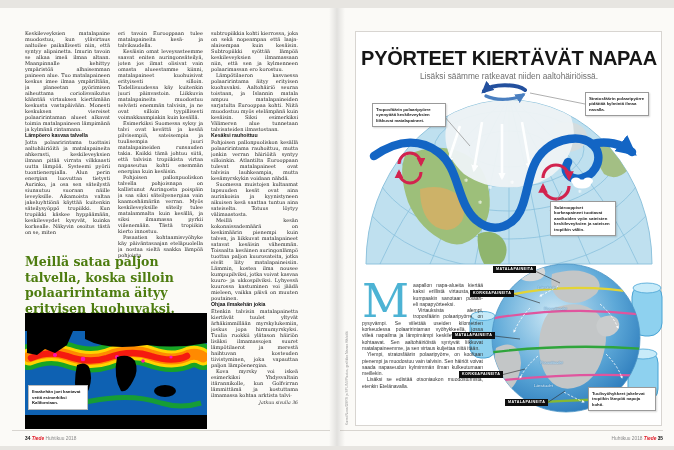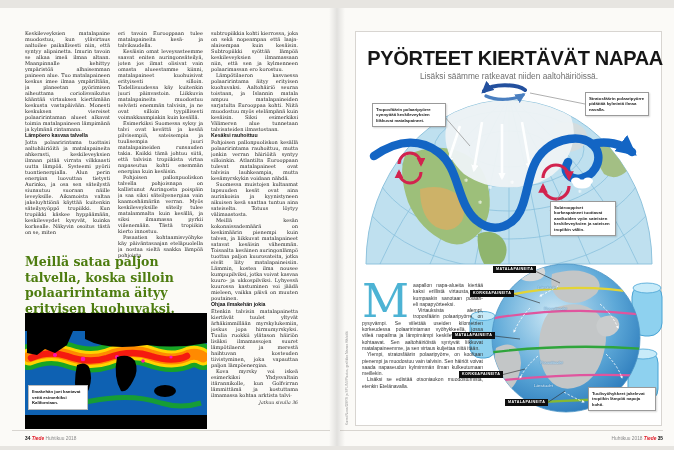--- a/index.html
+++ b/index.html
@@ -17,21 +17,21 @@
   .continued{display:block;text-align:right;font-style:italic;font-size:4.6px;color:#333;margin-top:2px;}
   .mapwrap{position:absolute;left:25px;top:313px;width:182px;height:116px;}
   .mapcaption{position:absolute;left:28px;top:385px;width:52px;background:#fff;border:0.5px solid #bbb;
               padding:3px;font:bold 4.3px/5.6px "Liberation Sans",sans-serif;color:#111;z-index:3;}
   .rule{position:absolute;height:1px;background:#d8d5d0;}
   .footer{position:absolute;top:436px;font:4.8px/6px "Liberation Sans",sans-serif;color:#8a8a8a;z-index:4;}
   .footer .pg{font-weight:bold;color:#111;}
   .footer .brand{font-weight:bold;font-style:italic;}
   
   .panel{position:absolute;left:355px;top:31px;width:307px;height:395px;background:#fff;border:1px solid #d8d5d1;box-sizing:border-box;}
-  .headline{position:absolute;left:355px;top:47px;width:308px;text-align:right;
+  .headline{position:absolute;left:355px;top:47px;width:308px;text-align:center;
             font:800 20px/22px "Liberation Sans",sans-serif;color:#161616;letter-spacing:-0.3px;}
   .subhead{position:absolute;left:355px;top:71px;width:308px;text-align:center;
            font:8.3px/10px "Liberation Sans",sans-serif;color:#6f6f6f;}
   .callout{position:absolute;background:#fff;border:0.5px solid #9a9a9a;box-shadow:1px 1px 1.5px rgba(0,0,0,.15);
            padding:2.5px 3px;font:bold 4.3px/5.5px "Liberation Sans",sans-serif;color:#1a1a1a;z-index:5;}
   .chip{position:absolute;background:#0e0e0e;color:#fff;padding:1.5px 3px;
         font:bold 3.7px/3.9px "Liberation Sans",sans-serif;letter-spacing:.4px;z-index:5;}
   .globelabel{position:absolute;font:italic 3.9px/4px "Liberation Sans",sans-serif;color:#f2fafe;
               text-shadow:0 0 1px #1b6ca8,0 0 1px #1b6ca8;z-index:5;}
   .rpbody{position:absolute;left:362px;top:282px;width:121px;font:5px/6.3px "Liberation Sans",sans-serif;

